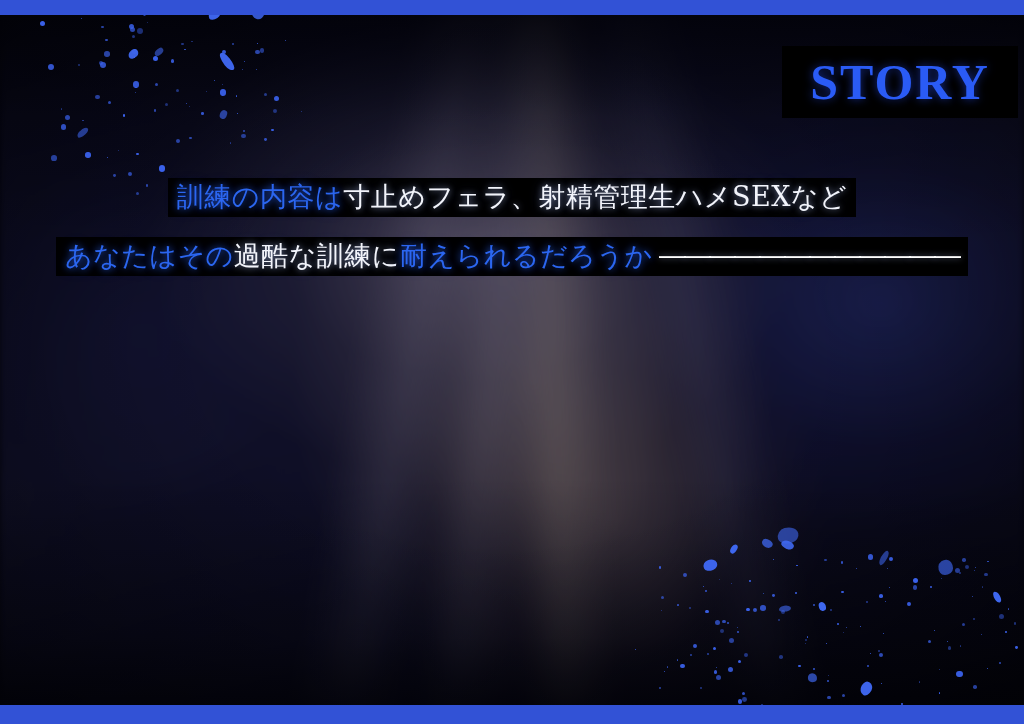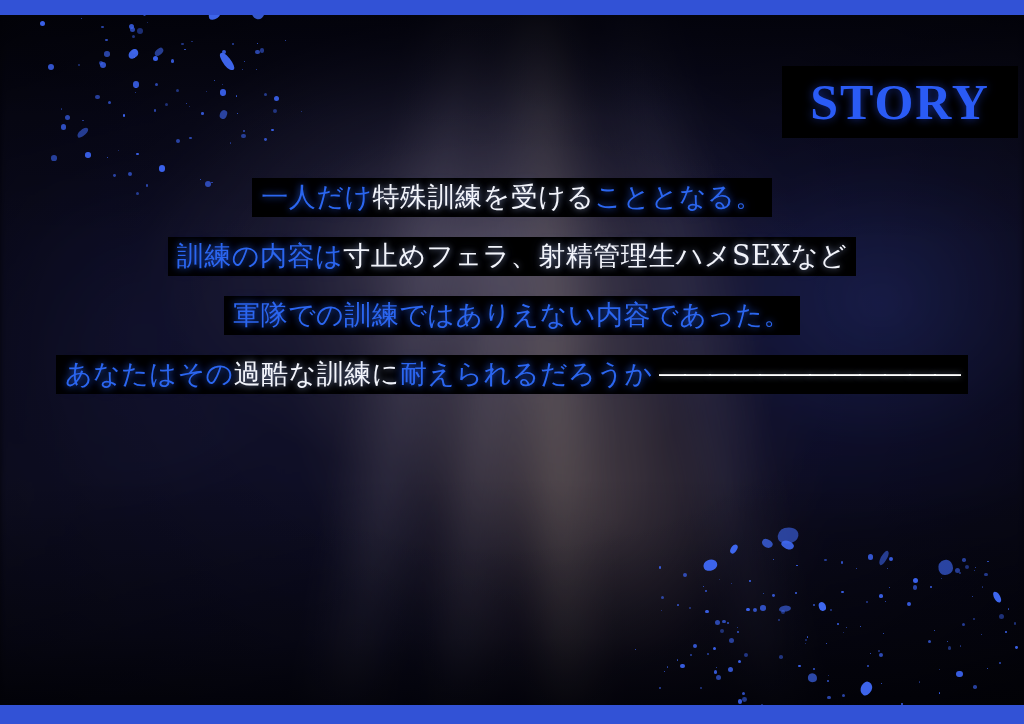--- a/index.html
+++ b/index.html
@@ -83,21 +83,21 @@
     left: 0;
     width: 1024px;
     background: #3252d6;
   }
   .frame-top { top: 0; height: 15px; }
   .frame-bottom { bottom: 0; height: 19px; }
 
   
   #story-title {
     position: absolute;
-    top: 66px;
+    top: 46px;
     left: 782px;
     width: 236px;
     height: 72px;
     background: #000000;
     display: flex;
     align-items: center;
     justify-content: center;
   }
   #story-title .story-text {
     font-family: "Liberation Serif", "DejaVu Serif", serif;
@@ -396,19 +396,17 @@
     </div>
 
   <div class="frame-bar frame-top"></div>
   <div class="frame-bar frame-bottom"></div>
 
   <div id="story-title">
     <span class="story-text">STORY</span>
   </div>
 
   <div id="story-body">
-      <div class="story-line"><span class="seg-blue">一人だけ</span><span class="seg-white">特殊訓練を受ける</span><span class="seg-blue">こととなる。</span></div>
       <div class="story-line"><span class="seg-blue">訓練の内容は</span><span class="seg-white">寸止めフェラ、射精管理生ハメSEXなど</span></div>
-      <div class="story-line"><span class="seg-blue">軍隊での訓練ではありえない内容であった。</span></div>
       <div class="story-line"><span class="seg-blue">あなたはその</span><span class="seg-white">過酷な訓練に</span><span class="seg-blue">耐えられるだろうか</span><span class="seg-rule"> ――――――――――――</span></div>
     </div>
 
 </div>
 
 </body></html>

